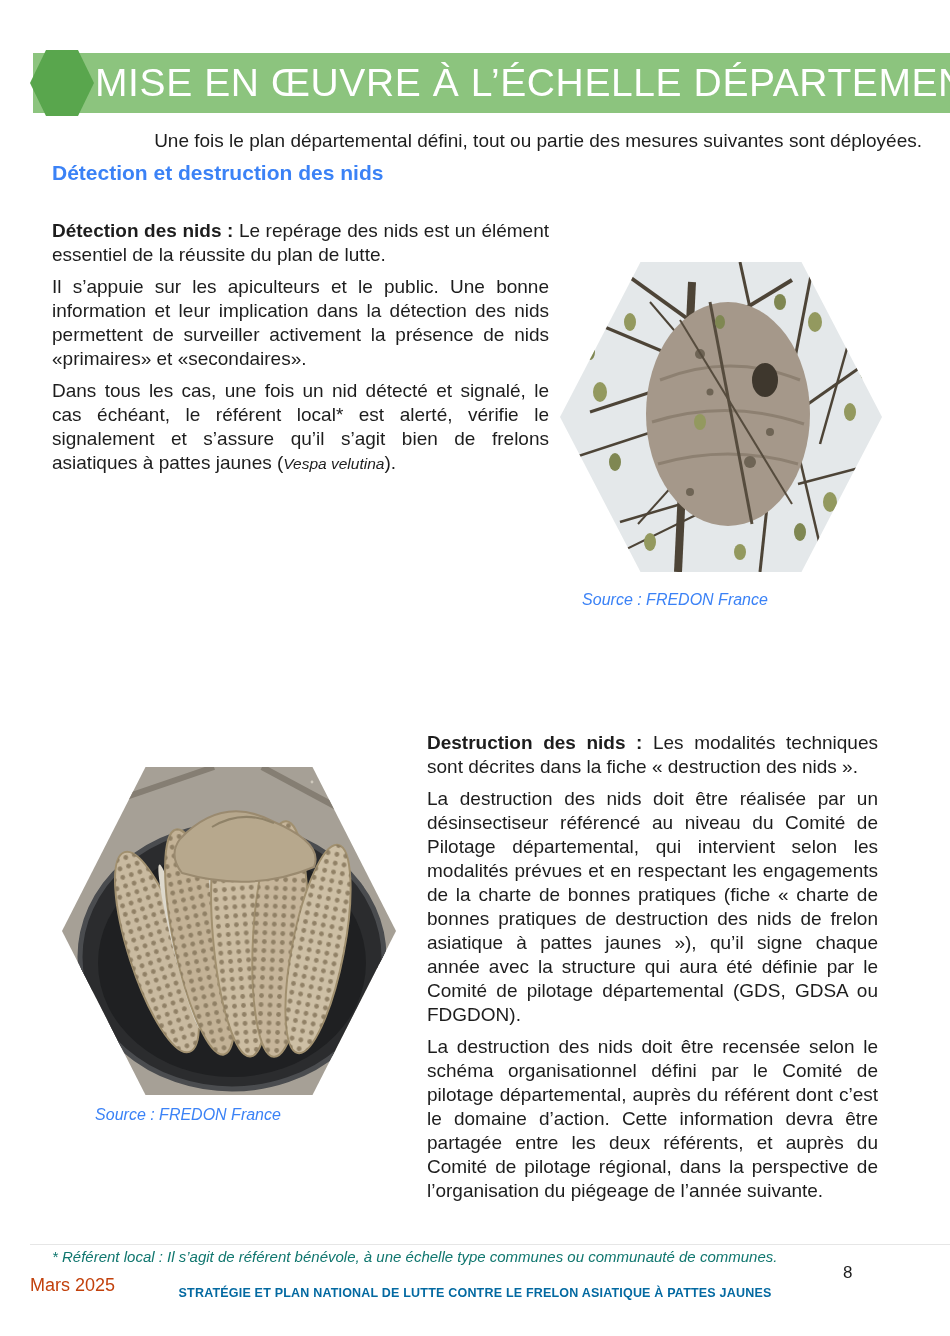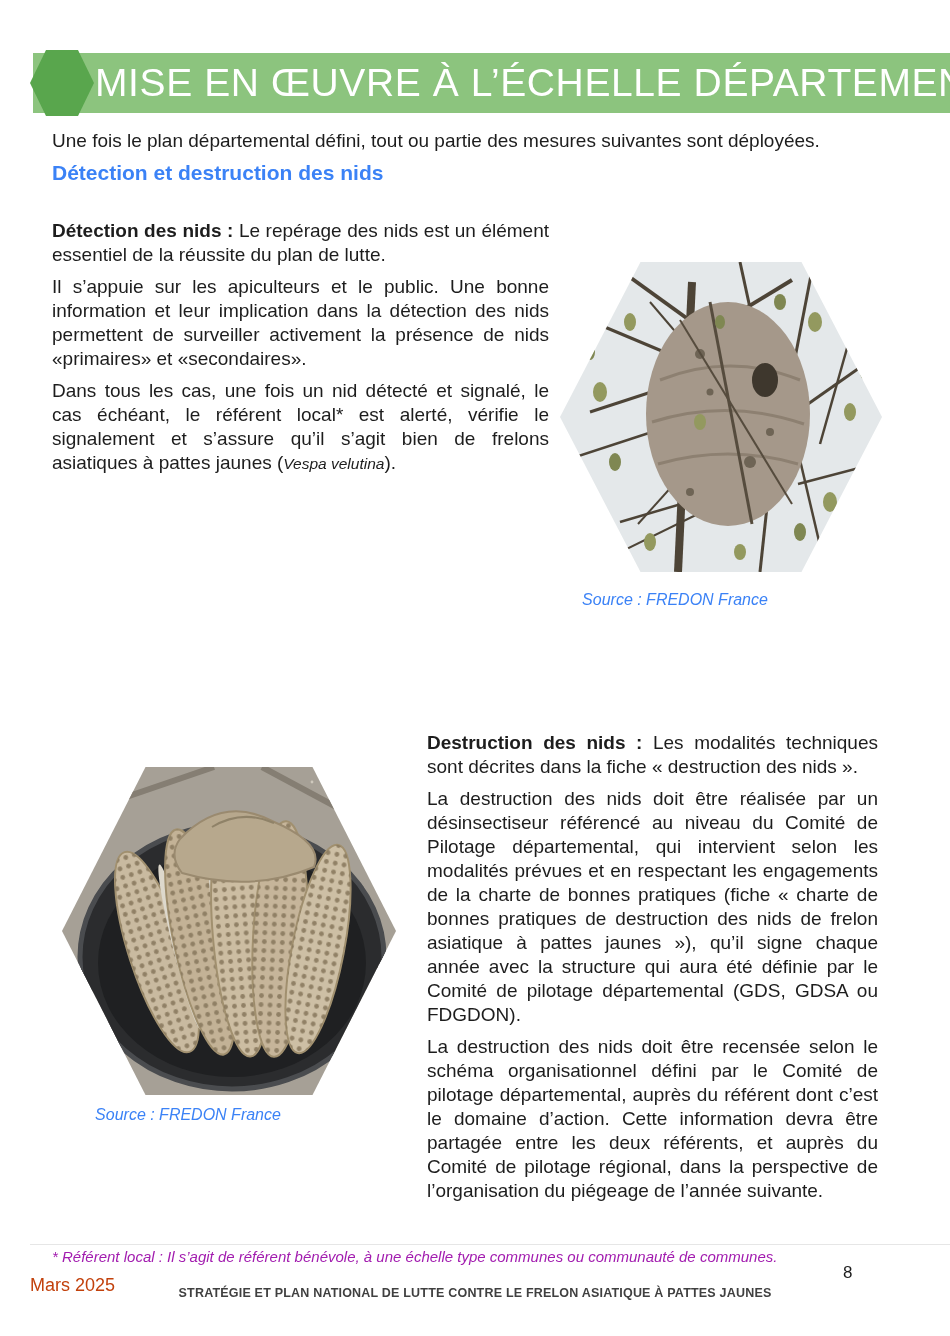--- a/index.html
+++ b/index.html
@@ -21,21 +21,21 @@
   .banner-title {
     position:absolute; left:95px; top:53px; height:60px; width:850px;
     display:flex; align-items:center;
     font-size:39px; font-weight:300; letter-spacing:0.6px;
     color:#ffffff; white-space:nowrap;
   }
 
   
   .intro {
     position:absolute; left:52px; top:128px; width:870px;
-    font-size:19px; line-height:25px;
+    font-size:19px; line-height:25px;text-align:right;
   }
   .section-heading {
     position:absolute; left:52px; top:161px; width:600px;
     font-size:21px; font-weight:700; color:#3b82f6;
   }
 
   
   .textcol p {
     margin:0 0 8px 0; font-size:19px; line-height:24px; text-align:justify;
   }
@@ -61,28 +61,28 @@
   .caption-nest   { left:555px; top:591px; width:240px; }
   .caption-bucket { left:62px;  top:1106px; width:252px; }
 
   
   .footnote-rule {
     position:absolute; left:30px; top:1244px; width:920px; height:1px;
     background:#e6e6e6;
   }
   .footnote {
     position:absolute; left:52px; top:1248px; width:880px;
-    font-size:15px; font-style:italic; color:#a21caf;
+    font-size:15px; font-style:italic; color:#0f766e;
   }
   .footer-date {
     position:absolute; left:30px; top:1275px; font-size:18px; color:#c2410c;
   }
   .footer-title {
     position:absolute; left:0; top:1286px; width:950px; text-align:center;
-    font-size:12.5px; font-weight:700; letter-spacing:0.2px; color:#404040;
+    font-size:12.5px; font-weight:700; letter-spacing:0.2px; color:#0369a1;
   }
   .footer-page {
     position:absolute; left:843px; top:1263px; font-size:17px; color:#1d1d1d;
   }
 </style>
 </head>
 <body>
 
 <div class="page">
 

